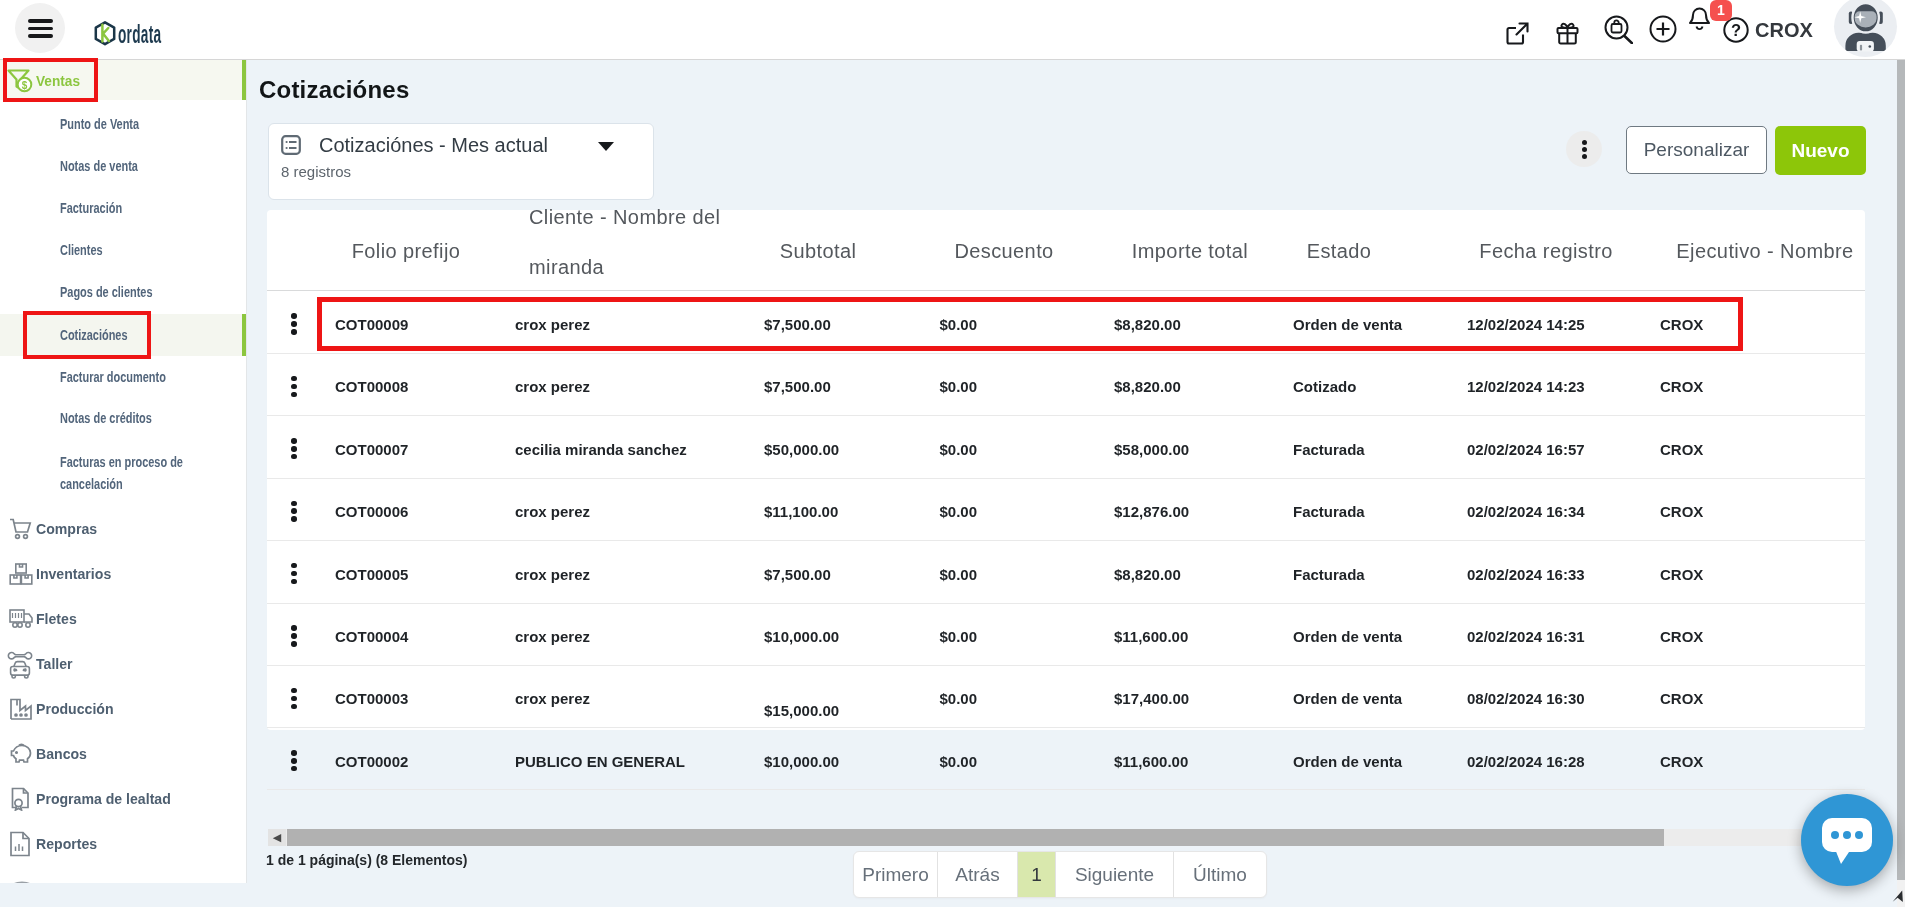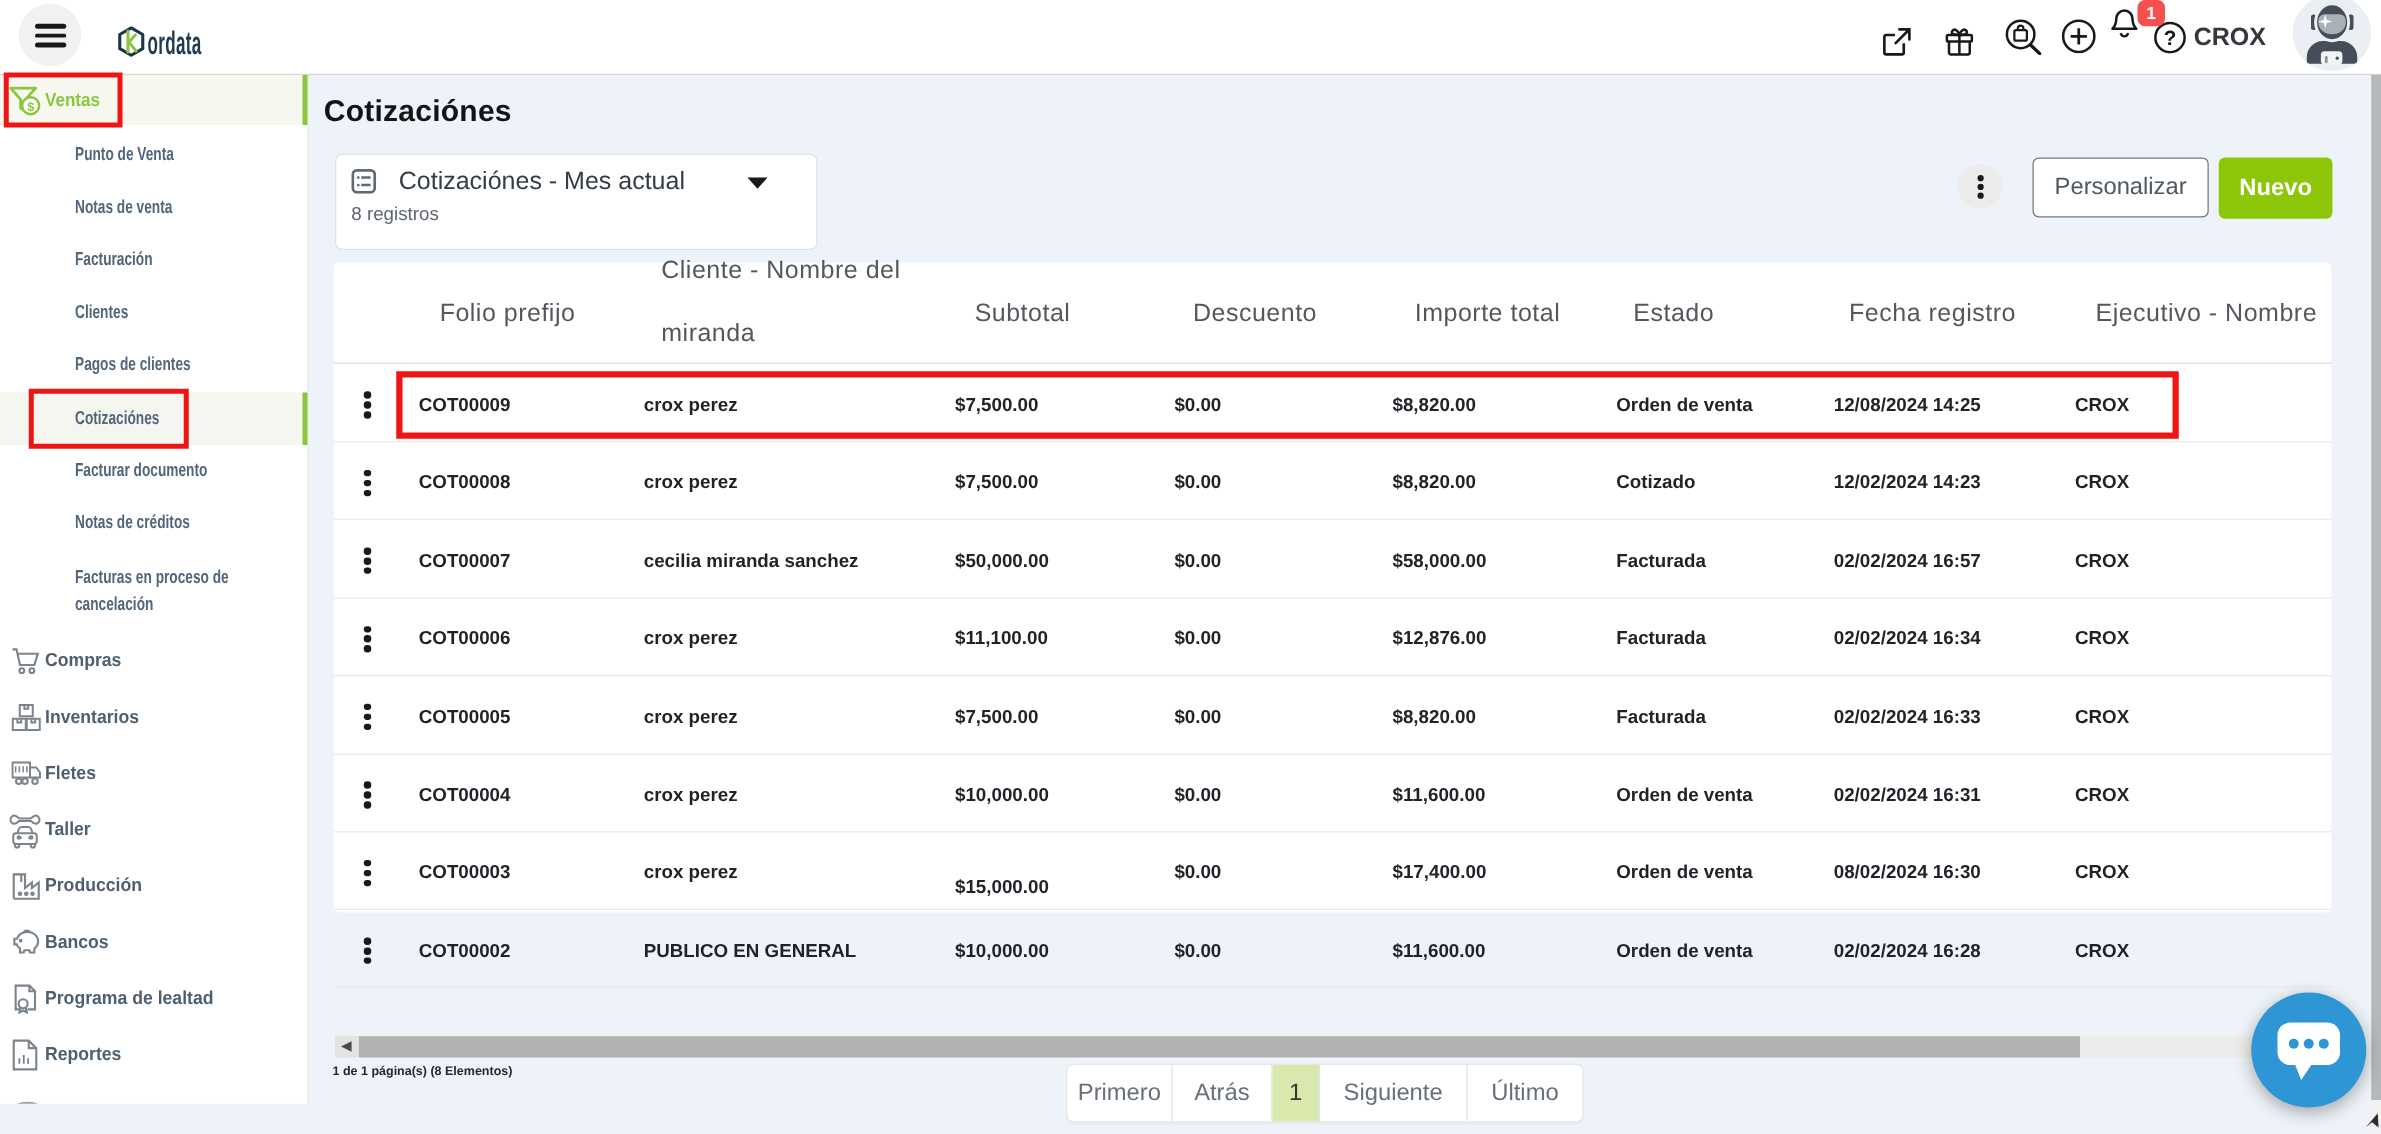--- a/index.html
+++ b/index.html
@@ -38,21 +38,21 @@
   .th { position:absolute; font-size:20px; color:#54585d; letter-spacing:0.4px; transform:translate(-50%,-50%); white-space:nowrap; }
   .row-line { position:absolute; left:0; width:1598px; height:1px; background:#e9e9e9; }
   .cell { position:absolute; font-size:15px; font-weight:bold; color:#1f2327; white-space:nowrap; transform:translateY(-50%); }
   .kebab { position:absolute; left:24px; width:6px; transform:translateY(-50%); }
   .kebab span { display:block; width:5.5px; height:5.5px; border-radius:50%; background:#17191c; margin:2.4px 0; }
 
   
   #hscroll { position:absolute; left:268px; top:829px; width:1597px; height:17px; background:#ececec; z-index:2; }
   #hthumb { position:absolute; left:19px; top:0; width:1377px; height:17px; background:#b1b1b1; }
   #harrow { position:absolute; left:0; top:0; width:18px; height:17px; background:#e3e3e3; color:#4a4a4a; font-size:11px; line-height:17px; text-align:center; }
-  #pagecount { position:absolute; left:266px; top:852px; font-size:10px; font-weight:bold; color:#23272b; z-index:2; }
+  #pagecount { position:absolute; left:266px; top:852px; font-size:14px; font-weight:bold; color:#23272b; z-index:2; }
   #pagination { position:absolute; left:853px; top:851px; height:47px; background:#fff; border:1px solid #e6e6e6; border-radius:6px; display:flex; z-index:2; box-shadow:0 1px 2px rgba(0,0,0,0.03); }
   #pagination .pcell { font-size:19px; color:#67707a; text-align:center; line-height:45px; border-right:1px solid #e2e2e2; }
   #pagination .pcell:last-child { border-right:none; }
   #chat { position:absolute; left:1801px; top:794px; width:92px; height:92px; border-radius:50%; background:#2f96d5; box-shadow:0 4px 14px rgba(0,0,0,0.32); z-index:30; }
 
   
   #vscroll { position:absolute; left:1897px; top:60px; width:8px; height:847px; background:#f1f1f1; z-index:25; }
   #vthumb { position:absolute; left:0; top:0; width:8px; height:820px; background:#b5b8ba; }
 
   
@@ -255,21 +255,21 @@
       <span></span>
       <span></span>
       <span></span>
     </div>
   <div class="cell" style="left:68px;top:114.0px">COT00009</div>
   <div class="cell" style="left:248px;top:114.0px">crox perez</div>
   <div class="cell" style="left:497px;top:114.0px">$7,500.00</div>
   <div class="cell" style="left:672.5px;top:114.0px">$0.00</div>
   <div class="cell" style="left:847px;top:114.0px">$8,820.00</div>
   <div class="cell" style="left:1026px;top:114.0px">Orden de venta</div>
-  <div class="cell" style="left:1200px;top:114.0px">12/08/2024 14:25</div>
+  <div class="cell" style="left:1200px;top:114.0px">12/02/2024 14:25</div>
   <div class="cell" style="left:1393px;top:114.0px">CROX</div>
   <div class="kebab" style="top:176.4px">
       <span></span>
       <span></span>
       <span></span>
     </div>
   <div class="cell" style="left:68px;top:176.4px">COT00008</div>
   <div class="cell" style="left:248px;top:176.4px">crox perez</div>
   <div class="cell" style="left:497px;top:176.4px">$7,500.00</div>
   <div class="cell" style="left:672.5px;top:176.4px">$0.00</div>

